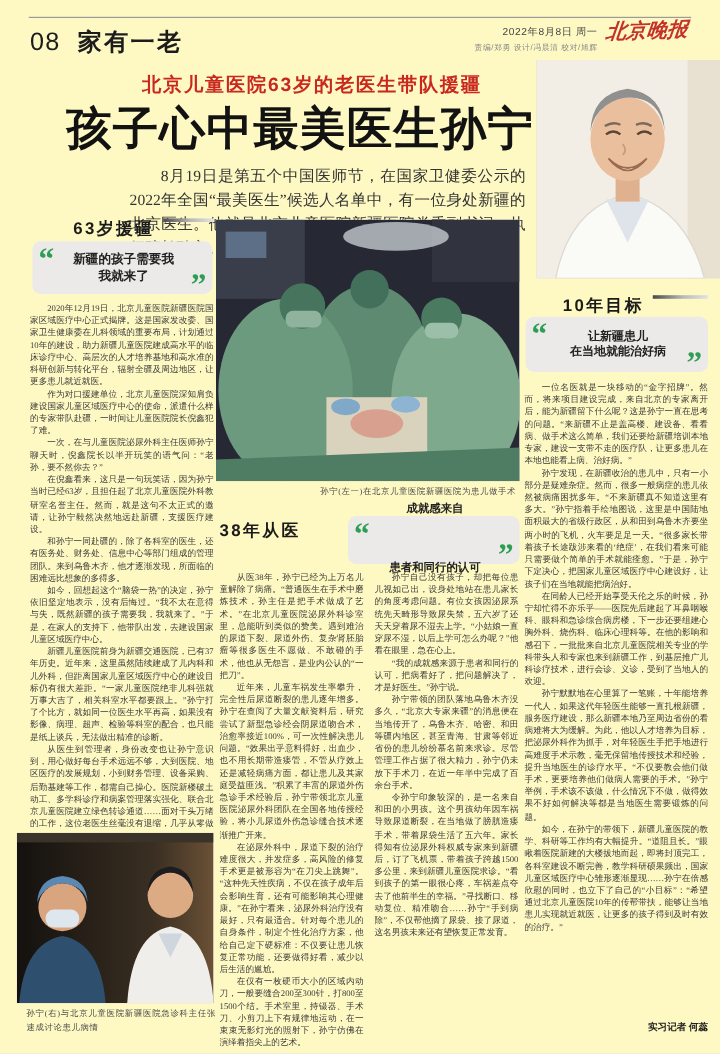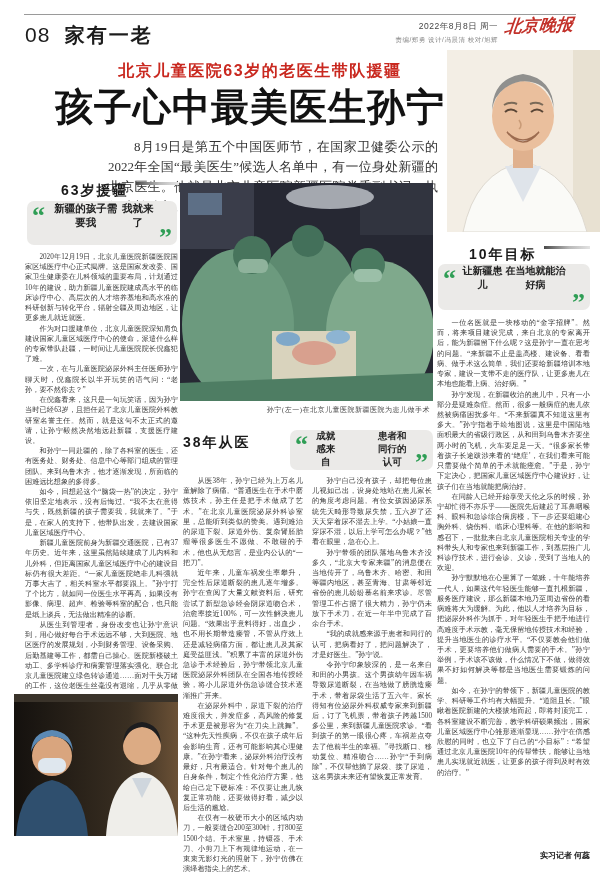--- a/index.html
+++ b/index.html
@@ -4,21 +4,21 @@
 <style>
   :root{
     --red:#c9281f;
     --green:#2f9e55;
     --ink:#222;
     --body-ink:#3a3a3a;
   }
   html,body{margin:0;padding:0;background:#e9e7e3;}
   .page{
     position:relative;width:600px;height:878px;margin:0 auto;
-    background:#ffffff;overflow:hidden;
+    background:#fef9c3;overflow:hidden;
     font-family:"Liberation Serif","DejaVu Serif",serif;color:var(--body-ink);
   }
   
   .top-rule{position:absolute;left:24px;right:24px;top:14px;height:1px;background:#9a9a9a;}
   .hdr-left{position:absolute;left:25px;top:22px;font-family:"Liberation Sans","DejaVu Sans",sans-serif;color:#1c1c1c;}
   .hdr-left .pgnum{font-size:21px;font-weight:400;letter-spacing:1px;}
   .hdr-left .secname{font-size:20px;font-weight:700;margin-left:10px;letter-spacing:2px;}
   .hdr-right{position:absolute;right:102px;top:21px;text-align:right;font-family:"Liberation Sans","DejaVu Sans",sans-serif;}
   .hdr-date{font-size:8.5px;color:#444;letter-spacing:.5px;}
   .hdr-credits{font-size:6.5px;color:#888;margin-top:3px;letter-spacing:.5px;}
@@ -43,21 +43,21 @@
   .surgery{left:180px;top:183px;width:253px;height:218px;}
   .talk{left:14px;top:694px;width:164px;height:142px;}
   .caption{font-size:7px;color:#4a4a4a;line-height:1.5;letter-spacing:.5px;}
   .cap-surgery{position:absolute;left:180px;top:405px;width:250px;text-align:right;}
   .cap-talk{position:absolute;left:22px;top:840px;width:158px;text-align:justify;}
   
   .sec-head{position:absolute;display:flex;}
   .sec-title{font-family:"Liberation Sans","DejaVu Sans",sans-serif;font-size:14px;font-weight:700;color:#1a1a1a;letter-spacing:2px;white-space:nowrap;}
   .sec-rule{flex:1;height:3px;margin-left:7px;background:linear-gradient(to right,#4a4a4a,#b9b9b9 55%,#e3e3e3);}
   .qbox{position:absolute;background:#ebeae8;border-radius:7px;}
-  .qbox .qtxt{position:absolute;left:24px;right:22px;top:0;bottom:0;display:flex;flex-direction:row;justify-content:center;
+  .qbox .qtxt{position:absolute;left:24px;right:22px;top:0;bottom:0;display:flex;flex-direction:column;justify-content:center;
     font-family:"Liberation Sans","DejaVu Sans",sans-serif;font-weight:700;color:#222;text-align:center;}
   .q-open::before,.q-close::before{font-family:"Liberation Serif",serif;font-weight:900;color:var(--green);font-size:26px;line-height:1;}
   .q-open::before{content:"\201C";}
   .q-close::before{content:"\201D";}
   .q-open{position:absolute;left:5px;top:2px;}
   .q-close{position:absolute;right:5px;bottom:-6px;}
   
   .col{position:absolute;overflow:hidden;text-align:justify;}
   .col p{margin:0;text-indent:2em;font-size:7.2px;line-height:1.42;color:var(--body-ink);}
   .byline{position:absolute;font-size:8px;font-weight:700;color:#222;text-align:right;}
@@ -138,20 +138,21 @@
       <path d="M2,142 Q6,92 38,86 Q70,92 74,142 Z" fill="#2f4f6e"></path>
       <circle cx="38" cy="62" r="20" fill="#d9a57e"></circle>
       <path d="M17,58 Q18,38 38,36 Q58,38 59,58 Q56,44 38,42 Q22,44 17,58 Z" fill="#5b89b4"></path>
       <rect x="24" y="64" width="28" height="15" rx="7" fill="#dfe7ee"></rect>
       <path d="M92,142 Q96,84 128,78 Q160,84 164,142 Z" fill="#efeeea"></path>
       <path d="M118,84 L128,104 L138,84 Z" fill="#cfd6dd"></path>
       <circle cx="128" cy="52" r="19" fill="#dcab84"></circle>
       <path d="M109,50 Q110,30 128,28 Q146,30 147,50 Q142,34 128,33 Q114,34 109,50 Z" fill="#1d1d1f"></path>
     </svg>
   </div>
+  <div class="caption cap-talk">孙宁(右)与北京儿童医院新疆医院急诊科主任张速成讨论患儿病情</div>
 
   <div class="sec-head" style="left:25px;top:182px;width:153px;padding-left:36px;box-sizing:border-box;">
     <span class="sec-title">63岁援疆</span>
     <span class="sec-rule"></span>
   </div>
   <div class="qbox" style="left:27px;top:201px;width:150px;height:44px;">
     <span class="q-open"></span>
     <span class="q-close"></span>
     <div class="qtxt" style="font-size:10.5px;line-height:1.35;">
       <span>新疆的孩子需要我</span>
@@ -181,22 +182,22 @@
     </div>
   </div>
   <div class="col" style="left:183px;top:476px;width:120px;height:400px;">
       <p>从医38年，孙宁已经为上万名儿童解除了病痛。“普通医生在手术中磨炼技术，孙主任是把手术做成了艺术。”在北京儿童医院泌尿外科诊室里，总能听到类似的赞美。遇到难治的尿道下裂、尿道外伤、复杂肾胚胎瘤等很多医生不愿做、不敢碰的手术，他也从无怨言，是业内公认的“一把刀”。</p>
       <p>近年来，儿童车祸发生率攀升，完全性后尿道断裂的患儿逐年增多。孙宁在查阅了大量文献资料后，研究尝试了新型急诊经会阴尿道吻合术，治愈率接近100%，可一次性解决患儿问题。“效果出乎意料得好，出血少，也不用长期带造瘘管，不管从疗效上还是减轻病痛方面，都让患儿及其家庭受益匪浅。”积累了丰富的尿道外伤急诊手术经验后，孙宁带领北京儿童医院泌尿外科团队在全国各地传授经验，将小儿尿道外伤急诊缝合技术逐渐推广开来。</p>
       <p>在泌尿外科中，尿道下裂的治疗难度很大，并发症多，高风险的修复手术更是被形容为“在刀尖上跳舞”。“这种先天性疾病，不仅在孩子成年后会影响生育，还有可能影响其心理健康。”在孙宁看来，泌尿外科治疗没有最好，只有最适合。针对每个患儿的自身条件，制定个性化治疗方案，他给自己定下硬标准：不仅要让患儿恢复正常功能，还要做得好看，减少以后生活的尴尬。</p>
       <p>在仅有一枚硬币大小的区域内动刀，一般要缝合200至300针，打800至1500个结。手术室里，持镊器、手术刀、小剪刀上下有规律地运动，在一束束无影灯光的照射下，孙宁仿佛在演绎着指尖上的艺术。</p>
     </div>
   <div class="col" style="left:312px;top:476px;width:120px;height:400px;">
       <p>孙宁自己没有孩子，却把每位患儿视如己出，设身处地站在患儿家长的角度考虑问题。有位女孩因泌尿系统先天畸形导致尿失禁，五六岁了还天天穿着尿不湿去上学。“小姑娘一直穿尿不湿，以后上学可怎么办呢？”他看在眼里，急在心上。</p>
+      <p>“我的成就感来源于患者和同行的认可，把病看好了，把问题解决了，才是好医生。”孙宁说。</p>
       <p>孙宁带领的团队落地乌鲁木齐没多久，“北京大专家来疆”的消息便在当地传开了，乌鲁木齐、哈密、和田等疆内地区，甚至青海、甘肃等邻近省份的患儿纷纷慕名前来求诊。尽管管理工作占据了很大精力，孙宁仍未放下手术刀，在近一年半中完成了百余台手术。</p>
-      <p>“我的成就感来源于患者和同行的认可，把病看好了，把问题解决了，才是好医生。”孙宁说。</p>
       <p>令孙宁印象较深的，是一名来自和田的小男孩。这个男孩幼年因车祸导致尿道断裂，在当地做了膀胱造瘘手术，带着尿袋生活了五六年。家长得知有位泌尿外科权威专家来到新疆后，订了飞机票，带着孩子跨越1500多公里，来到新疆儿童医院求诊。“看到孩子的第一眼很心疼，车祸差点夺去了他前半生的幸福。”寻找断口、移动复位、精准吻合……孙宁“手到病除”，不仅帮他摘了尿袋、接了尿道，这名男孩未来还有望恢复正常发育。</p>
     </div>
 
   <div class="sec-head" style="left:437px;top:246px;width:153px;padding-left:32px;box-sizing:border-box;">
     <span class="sec-title">10年目标</span>
     <span class="sec-rule"></span>
   </div>
   <div class="qbox" style="left:438px;top:264px;width:152px;height:46px;">
     <span class="q-open"></span>
     <span class="q-close"></span>

